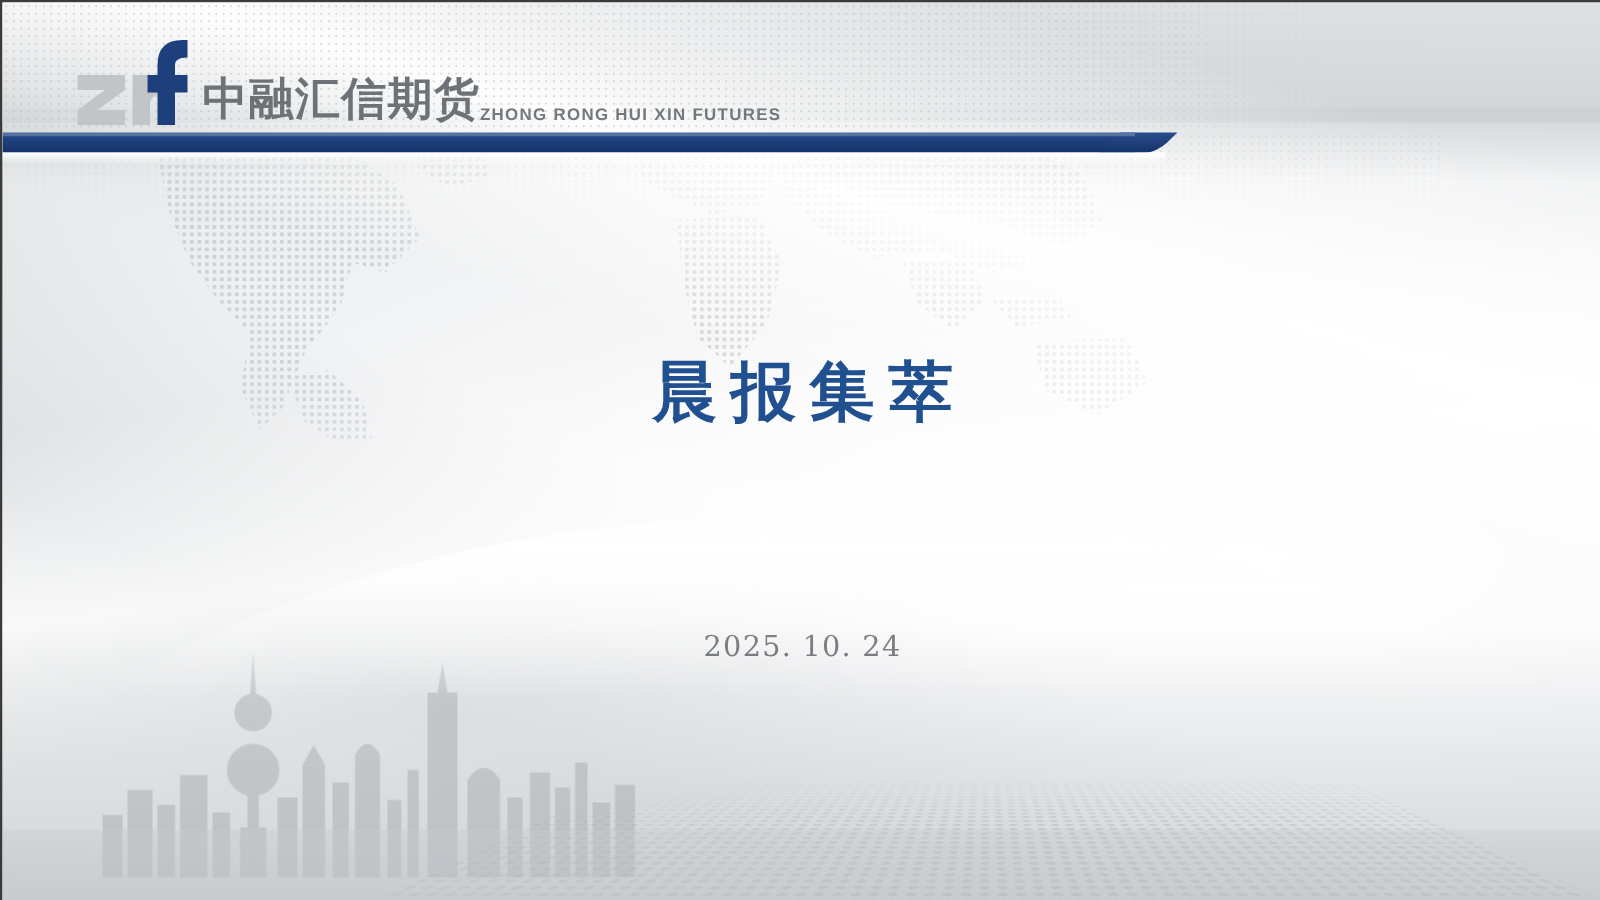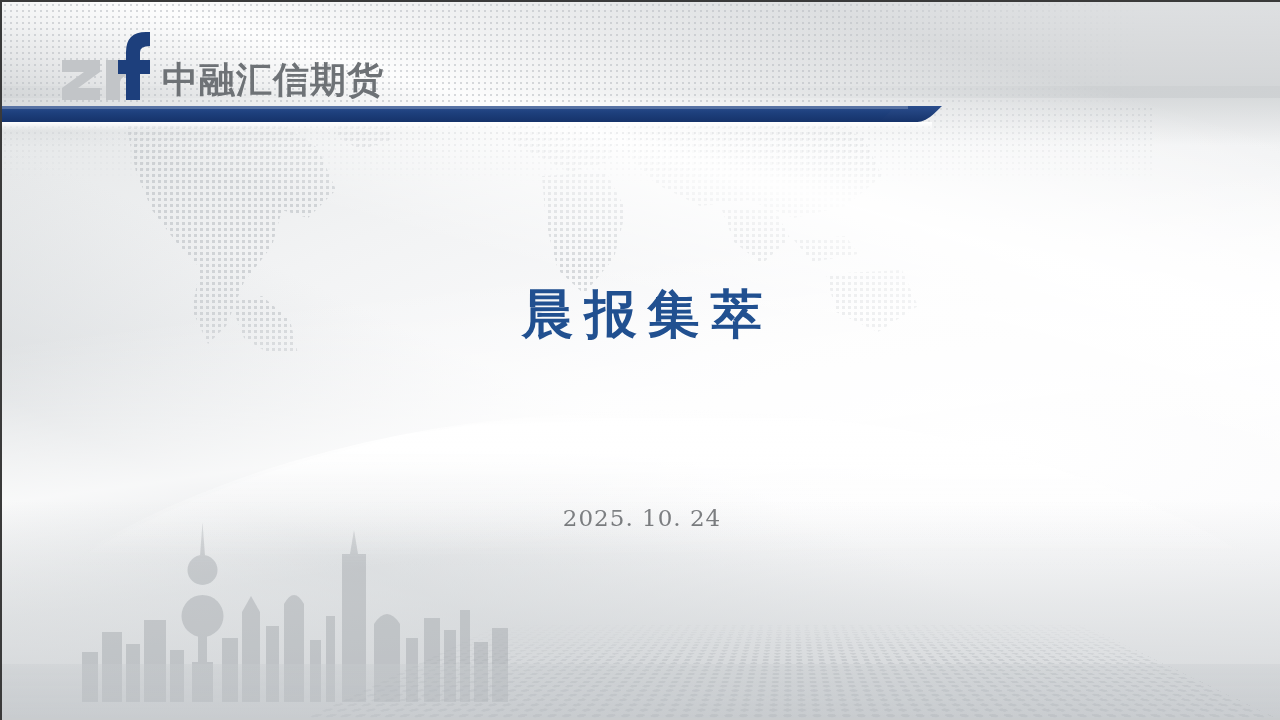--- a/index.html
+++ b/index.html
@@ -229,20 +229,21 @@
 
         <path d="M2 30 H40 V42 L18 58 H40 V70 H2 V58 L24 42 H2 Z" fill="#c2c5c8"></path>
 
         <path d="M46 30 H58 V38 Q62 30 74 30 V44 Q62 44 60 52 V70 H46 Z" fill="#c2c5c8"></path>
 
         <path d="M86 2 Q66 2 66 22 V30 H58 V44 H66 V70 H80 V44 H90 V30 H80 V22 Q80 16 90 16 V2 Z" fill="#1d3f7c"></path>
       </svg>
     </div>
     <div class="logo-words">
       <div class="logo-cn">中融汇信期货</div>
+      <div class="logo-en">ZHONG RONG HUI XIN FUTURES</div>
     </div>
   </div>
 
   <div class="title">晨报集萃</div>
   <div class="date">2025. 10. 24</div>
 
   <div class="bg-bottomwash"></div>
 
   <div class="halftone"></div>
 

